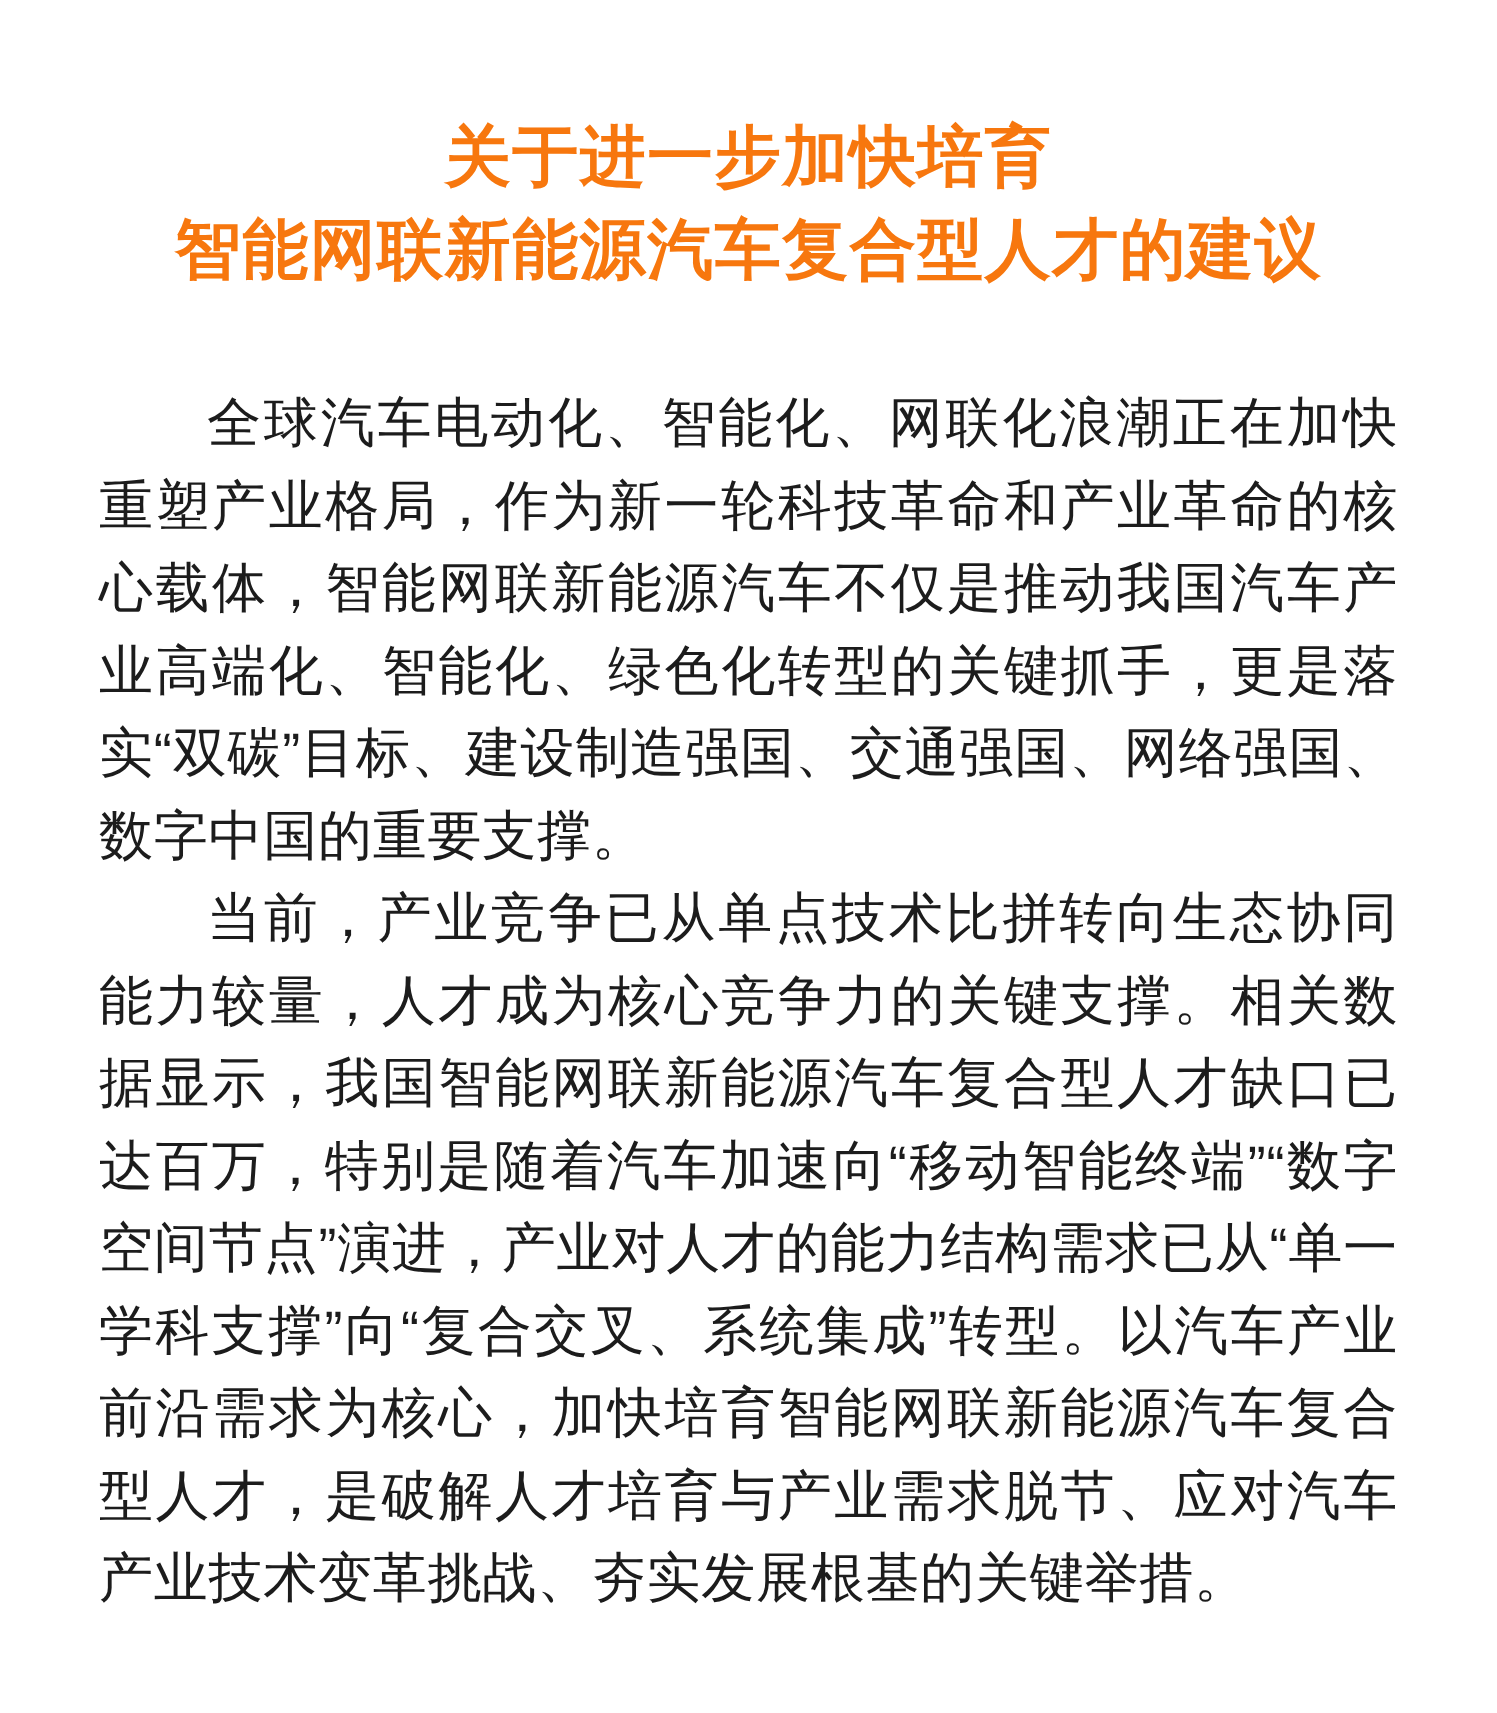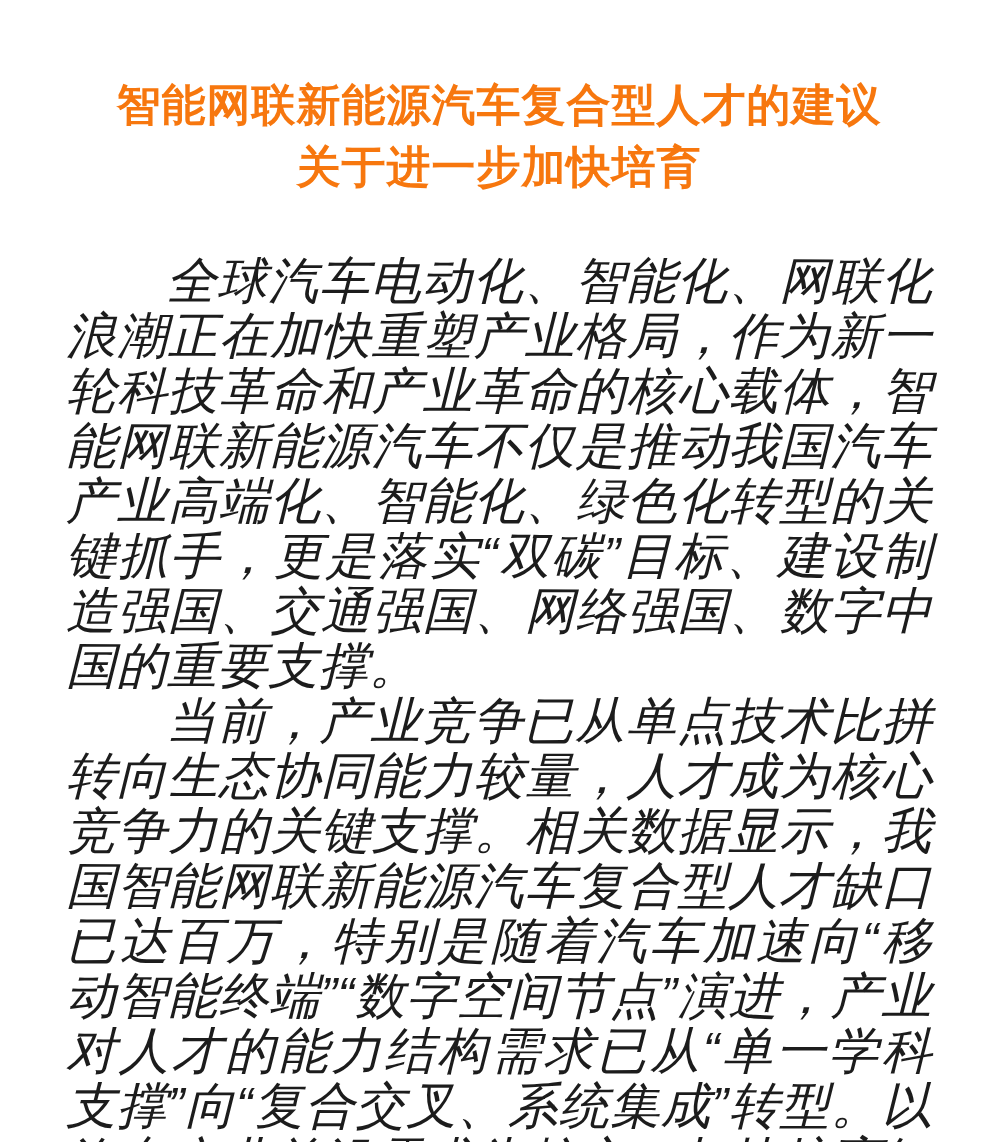--- a/index.html
+++ b/index.html
@@ -29,38 +29,37 @@
     margin-top:14px;
   }
   .article-title .title-line{
     display:block;
   }
   .article-body{
     margin-top:56px;
   }
   .article-body p{
     color:var(--text);
-    font-size:50px;
+    font-size:36px;
     line-height:55px;
     text-align:justify;
     text-justify:inter-ideograph;
     text-indent:2em;
     letter-spacing:0.5px;
     word-break:break-all;
-    font-style:italic;
   }
 </style>
 </head>
 <body>
 
 <div class="page">
 
   <h1 class="article-title">
+    <span class="title-line">关于进一步加快培育</span>
     <span class="title-line">智能网联新能源汽车复合型人才的建议</span>
-    <span class="title-line">关于进一步加快培育</span>
   </h1>
 
   <div class="article-body">
     <p>全球汽车电动化、智能化、网联化浪潮正在加快重塑产业格局，作为新一轮科技革命和产业革命的核心载体，智能网联新能源汽车不仅是推动我国汽车产业高端化、智能化、绿色化转型的关键抓手，更是落实“双碳”目标、建设制造强国、交通强国、网络强国、数字中国的重要支撑。</p>
     <p>当前，产业竞争已从单点技术比拼转向生态协同能力较量，人才成为核心竞争力的关键支撑。相关数据显示，我国智能网联新能源汽车复合型人才缺口已达百万，特别是随着汽车加速向“移动智能终端”“数字空间节点”演进，产业对人才的能力结构需求已从“单一学科支撑”向“复合交叉、系统集成”转型。以汽车产业前沿需求为核心，加快培育智能网联新能源汽车复合型人才，是破解人才培育与产业需求脱节、应对汽车产业技术变革挑战、夯实发展根基的关键举措。</p>
   </div>
 
 </div>
 
 </body></html>

